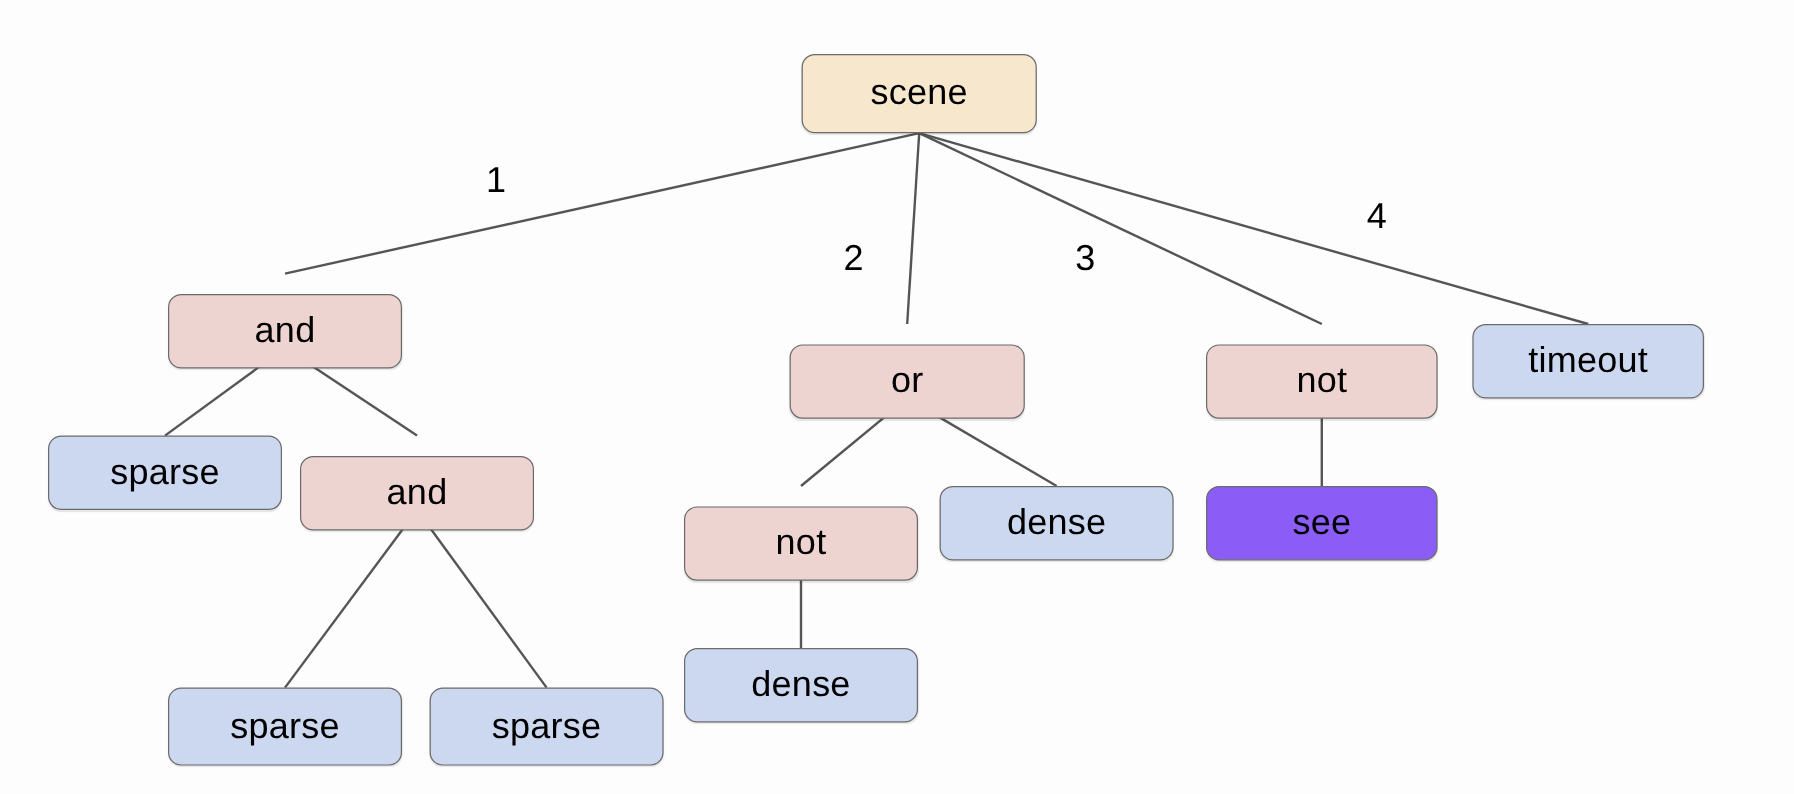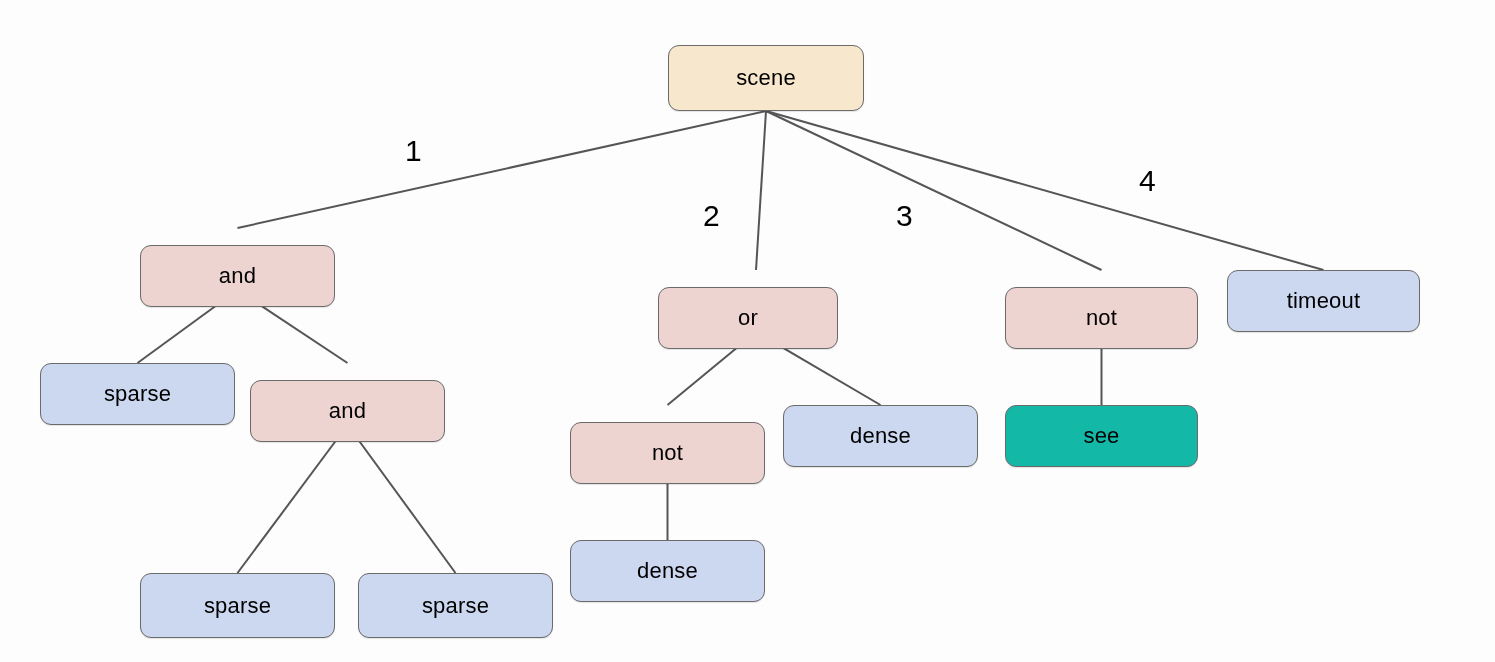--- a/index.html
+++ b/index.html
@@ -26,21 +26,21 @@
   .node {
     position: absolute;
     box-sizing: border-box;
     display: flex;
     align-items: center;
     justify-content: center;
     border: 1.6px solid #6b6b6b;
     border-radius: 11px;
     color: #000000;
     font-family: "Liberation Sans", sans-serif;
-    font-size: 22px;
+    font-size: 30px;
     line-height: 1;
     letter-spacing: 0.2px;
     white-space: nowrap;
     box-shadow: 0 1px 1px rgba(0,0,0,0.10);
   }
   .node.root   { background: #f7e7cd; }
   .node.op     { background: #eed4d1; margin-top: 17px; }
   .node.leaf   { background: #ccd7f0; }
   .edge-label {
     position: absolute;
@@ -65,28 +65,28 @@
       <line x1="347.5" y1="425" x2="237.5" y2="573" stroke="#555555" stroke-width="2"></line>
       <line x1="347.5" y1="425" x2="455.5" y2="573" stroke="#555555" stroke-width="2"></line>
       <line x1="756" y1="332" x2="667.5" y2="405" stroke="#555555" stroke-width="2"></line>
       <line x1="756" y1="332" x2="880.5" y2="405" stroke="#555555" stroke-width="2"></line>
       <line x1="667.5" y1="467" x2="667.5" y2="540" stroke="#555555" stroke-width="2"></line>
       <line x1="1101.5" y1="332" x2="1101.5" y2="405" stroke="#555555" stroke-width="2"></line>
     </svg>
   <div id="node-layer">
       <div class="node root" style="left: 668px; top: 45px; width: 196px; height: 66px; background: rgb(247, 231, 205); border-color: rgb(107, 107, 107);">scene</div>
       <div class="node op" style="left: 140px; top: 228px; width: 195px; height: 62px; background: rgb(238, 212, 209); border-color: rgb(107, 107, 107);">and</div>
-      <div class="node op" style="left: 658px; top: 270px; width: 180px; height: 62px; background: rgb(238, 212, 209); border-color: rgb(107, 107, 107);">or</div>
+      <div class="node op" style="left: 658px; top: 270px; width: 196px; height: 62px; background: rgb(238, 212, 209); border-color: rgb(107, 107, 107);">or</div>
       <div class="node op" style="left: 1005px; top: 270px; width: 193px; height: 62px; background: rgb(238, 212, 209); border-color: rgb(107, 107, 107);">not</div>
       <div class="node leaf" style="left: 1227px; top: 270px; width: 193px; height: 62px; background: rgb(204, 215, 240); border-color: rgb(107, 107, 107);">timeout</div>
       <div class="node leaf" style="left: 40px; top: 363px; width: 195px; height: 62px; background: rgb(204, 215, 240); border-color: rgb(107, 107, 107);">sparse</div>
       <div class="node op" style="left: 250px; top: 363px; width: 195px; height: 62px; background: rgb(238, 212, 209); border-color: rgb(107, 107, 107);">and</div>
       <div class="node op" style="left: 570px; top: 405px; width: 195px; height: 62px; background: rgb(238, 212, 209); border-color: rgb(107, 107, 107);">not</div>
       <div class="node leaf" style="left: 783px; top: 405px; width: 195px; height: 62px; background: rgb(204, 215, 240); border-color: rgb(107, 107, 107);">dense</div>
-      <div class="node leaf" style="left: 1005px; top: 405px; width: 193px; height: 62px; background: #14b8a6; border-color: rgb(107, 107, 107);">see</div>
+      <div class="node leaf" style="left: 1005px; top: 405px; width: 193px; height: 62px; background: #8b5cf6; border-color: rgb(107, 107, 107);">see</div>
       <div class="node leaf" style="left: 570px; top: 540px; width: 195px; height: 62px; background: rgb(204, 215, 240); border-color: rgb(107, 107, 107);">dense</div>
       <div class="node leaf" style="left: 140px; top: 573px; width: 195px; height: 65px; background: rgb(204, 215, 240); border-color: rgb(107, 107, 107);">sparse</div>
       <div class="node leaf" style="left: 358px; top: 573px; width: 195px; height: 65px; background: rgb(204, 215, 240); border-color: rgb(107, 107, 107);">sparse</div>
     </div>
   <div id="label-layer">
       <div class="edge-label" style="left: 405px; top: 136px;">1</div>
       <div class="edge-label" style="left: 703px; top: 201px;">2</div>
       <div class="edge-label" style="left: 896px; top: 201px;">3</div>
       <div class="edge-label" style="left: 1139px; top: 166px;">4</div>
     </div>

